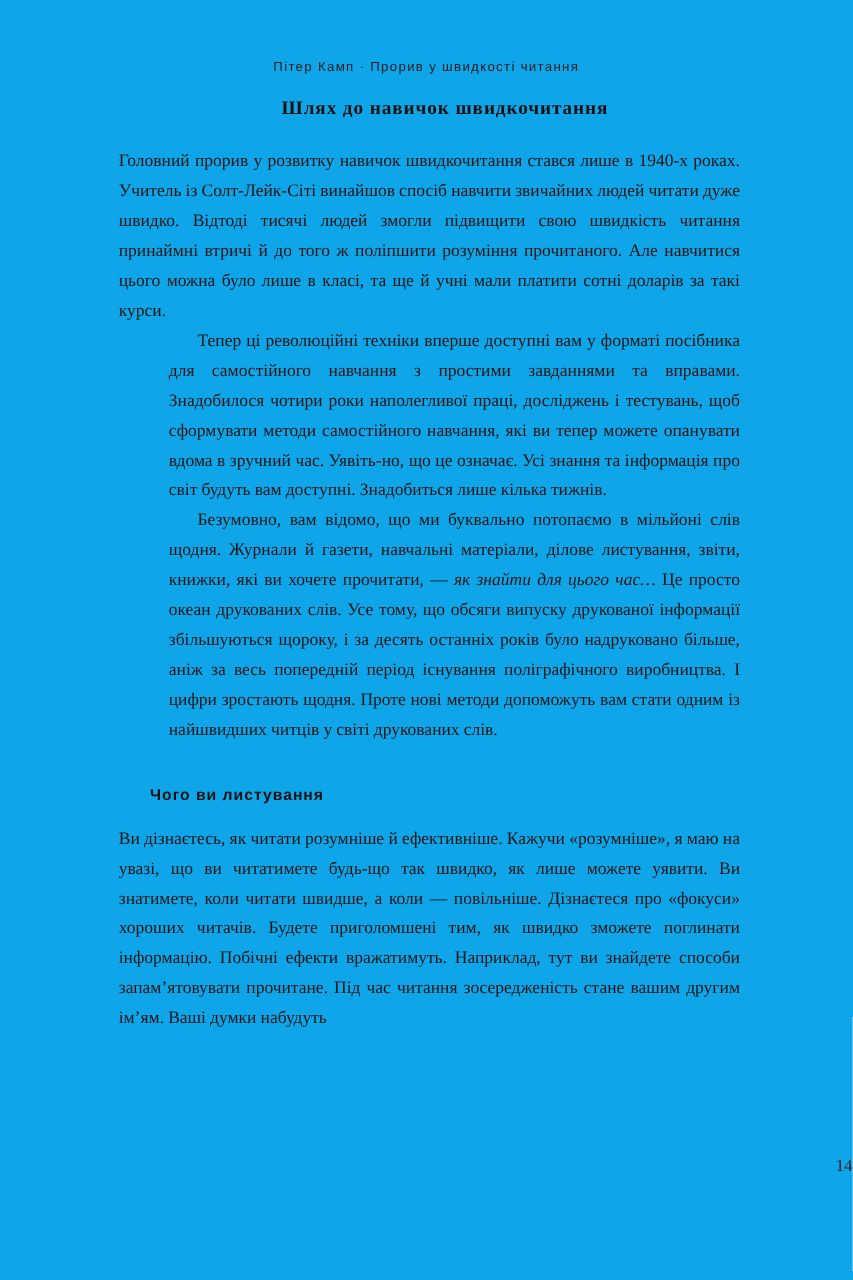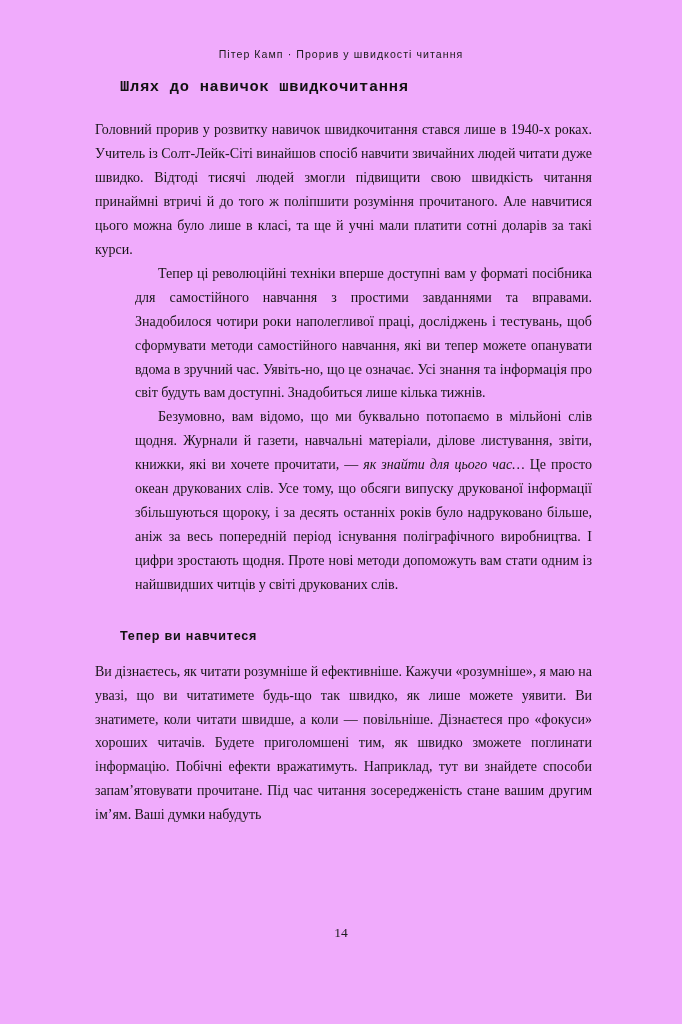--- a/index.html
+++ b/index.html
@@ -14,21 +14,21 @@
     font-family: "Liberation Serif", "DejaVu Serif", serif;
     color: #161616;
     overflow: hidden;
   }
 
   .page {
     position: absolute;
     inset: 0;
     width: 682px;
     height: 1024px;
-    background: #f0abfc;
+    background: #0ea5e9;
   }
 
   
   .running-head {
     position: absolute;
     top: 48px;
     left: 0;
     right: 0;
     text-align: center;
     font-family: "Liberation Sans", "DejaVu Sans", sans-serif;
@@ -41,28 +41,29 @@
 
   
   .column {
     position: absolute;
     left: 95px;
     top: 78px;
     width: 497px;
   }
 
   h1.section-title {
-    font-family: Liberation Mono, monospace;
+    font-family: Liberation Serif, serif;
     font-size: 15.4px;
     font-weight: 700;
     letter-spacing: 0.72px;
     color: #121212;
     margin: 0 0 22px 0;
     padding-left: 25px;
     line-height: 1.2;
+    text-align: center;
   }
 
   h2.section-title-sub {
     font-family: "Liberation Sans", "DejaVu Sans", sans-serif;
     font-size: 12.6px;
     font-weight: 700;
     letter-spacing: 0.78px;
     color: #121212;
     margin: 32px 0 16px 0;
     padding-left: 25px;
@@ -85,21 +86,21 @@
     margin-left: 40px;
   }
   p.body-text em { }
 
   
   .folio {
     position: absolute;
     top: 925px;
     left: 0;
     right: 0;
-    text-align: center;
+    text-align: right;
     font-family: "Liberation Serif", "DejaVu Serif", serif;
     font-size: 13.5px;
     color: #1d1d1d;
   }
 </style>
 </head>
 <body>
 
 <div class="page">
 
@@ -110,21 +111,21 @@
   <div class="column">
 
     <h1 class="section-title">Шлях до навичок швидкочитання</h1>
 
     <p class="body-text"><span>Головний прорив у розвитку навичок швидкочитання стався лише в 1940-х роках. Учитель із Солт-Лейк-Сіті винайшов спосіб навчити звичайних людей читати дуже швидко. Відтоді тисячі людей змогли підвищити свою швидкість читання принаймні втричі й до того ж поліпшити розуміння прочитаного. Але навчитися цього можна було лише в класі, та ще й учні мали платити сотні доларів за такі курси.</span></p>
 
     <p class="body-text" style="text-indent: 23px;"><span>Тепер ці революційні техніки вперше доступні вам у форматі посібника для самостійного навчання з простими завданнями та вправами. Знадобилося чотири роки наполегливої праці, досліджень і тестувань, щоб сформувати методи самостійного навчання, які ви тепер можете опанувати вдома в зручний час. Уявіть-но, що це означає. Усі знання та інформація про світ будуть вам доступні. Знадобиться лише кілька тижнів.</span></p>
 
     <p class="body-text" style="text-indent: 23px;"><span>Безумовно, вам відомо, що ми буквально потопаємо в мільйоні слів щодня. Журнали й газети, навчальні матеріали, ділове листування, звіти, книжки, які ви хочете прочитати, — </span><em>як знайти для цього час…</em><span> Це просто океан друкованих слів. Усе тому, що обсяги випуску друкованої інформації збільшуються щороку, і за десять останніх років було надруковано більше, аніж за весь попередній період існування поліграфічного виробництва. І цифри зростають щодня. Проте нові методи допоможуть вам стати одним із найшвидших читців у світі друкованих слів.</span></p>
 
-    <h2 class="section-title-sub">Тепер ви навчитеся</h2>
+    <h2 class="section-title-sub">Чого ви листування</h2>
 
     <p class="body-text"><span>Ви дізнаєтесь, як читати розумніше й ефективніше. Кажучи «розумніше», я маю на увазі, що ви читатимете будь-що так швидко, як лише можете уявити. Ви знатимете, коли читати швидше, а коли — повільніше. Дізнаєтеся про «фокуси» хороших читачів. Будете приголомшені тим, як швидко зможете поглинати інформацію. Побічні ефекти вражатимуть. Наприклад, тут ви знайдете способи запам’ятовувати прочитане. Під час читання зосередженість стане вашим другим ім’ям. Ваші думки набудуть</span></p>
 
   </div>
 
   <div class="folio">
     <span>14</span>
   </div>
 
 </div>

